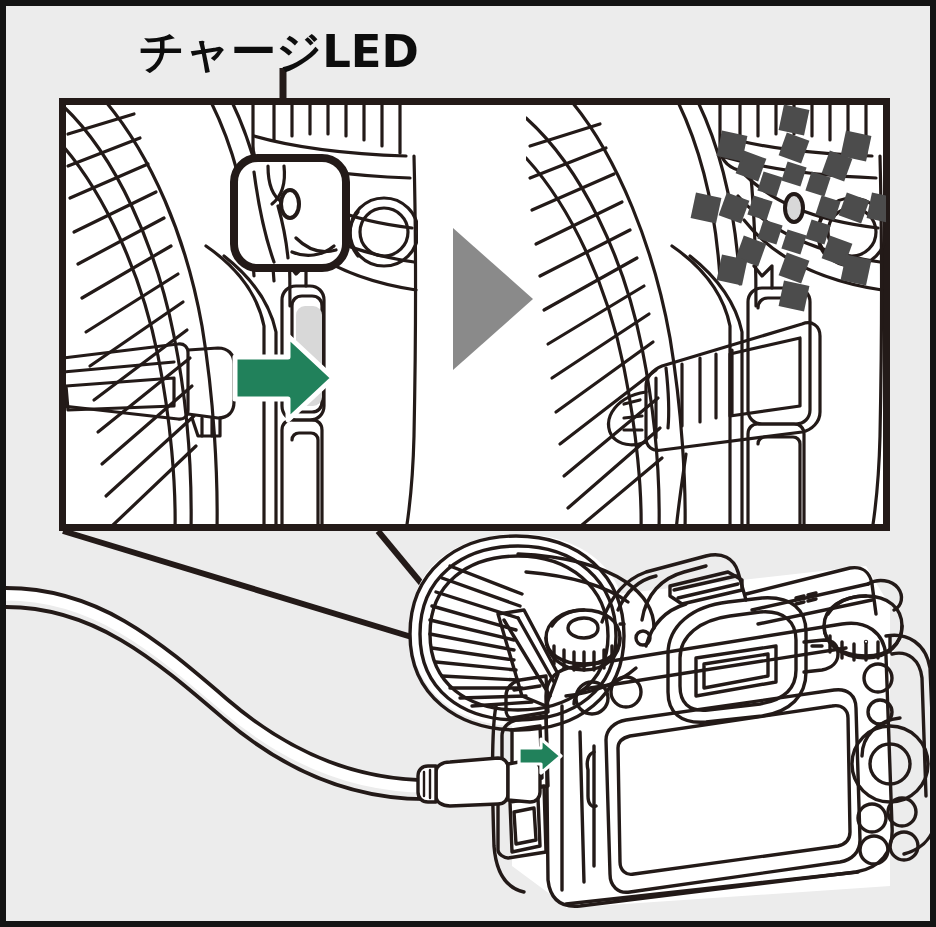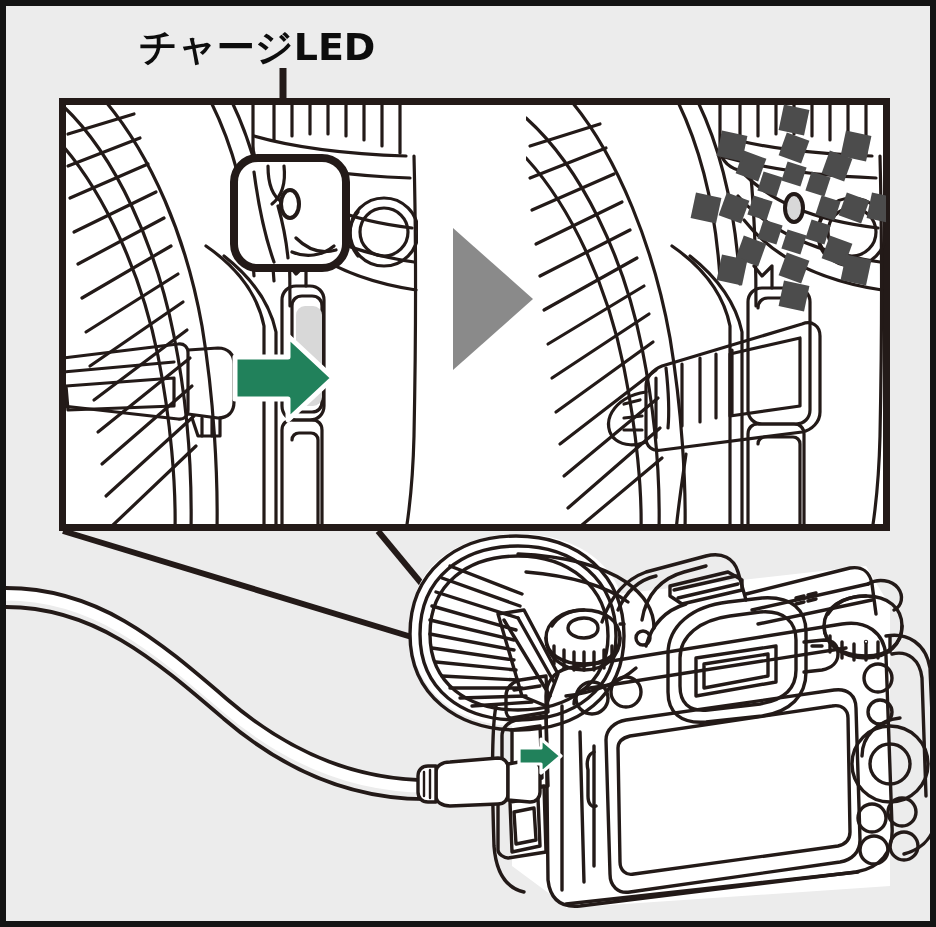--- a/index.html
+++ b/index.html
@@ -32,21 +32,21 @@
     left: 0;
     top: 0;
     width: 936px;
     height: 927px;
     pointer-events: none;
   }
   .caption-text {
     position: absolute;
     left: 133px;
     top: 16px;
-    font-size: 38px;
+    font-size: 45px;
     font-weight: bold;
     letter-spacing: 0px;
     color: #0d0d0d;
     white-space: nowrap;
     font-family: "DejaVu Sans", "Liberation Sans", sans-serif;
   }
 </style>
 </head>
 <body>
 

